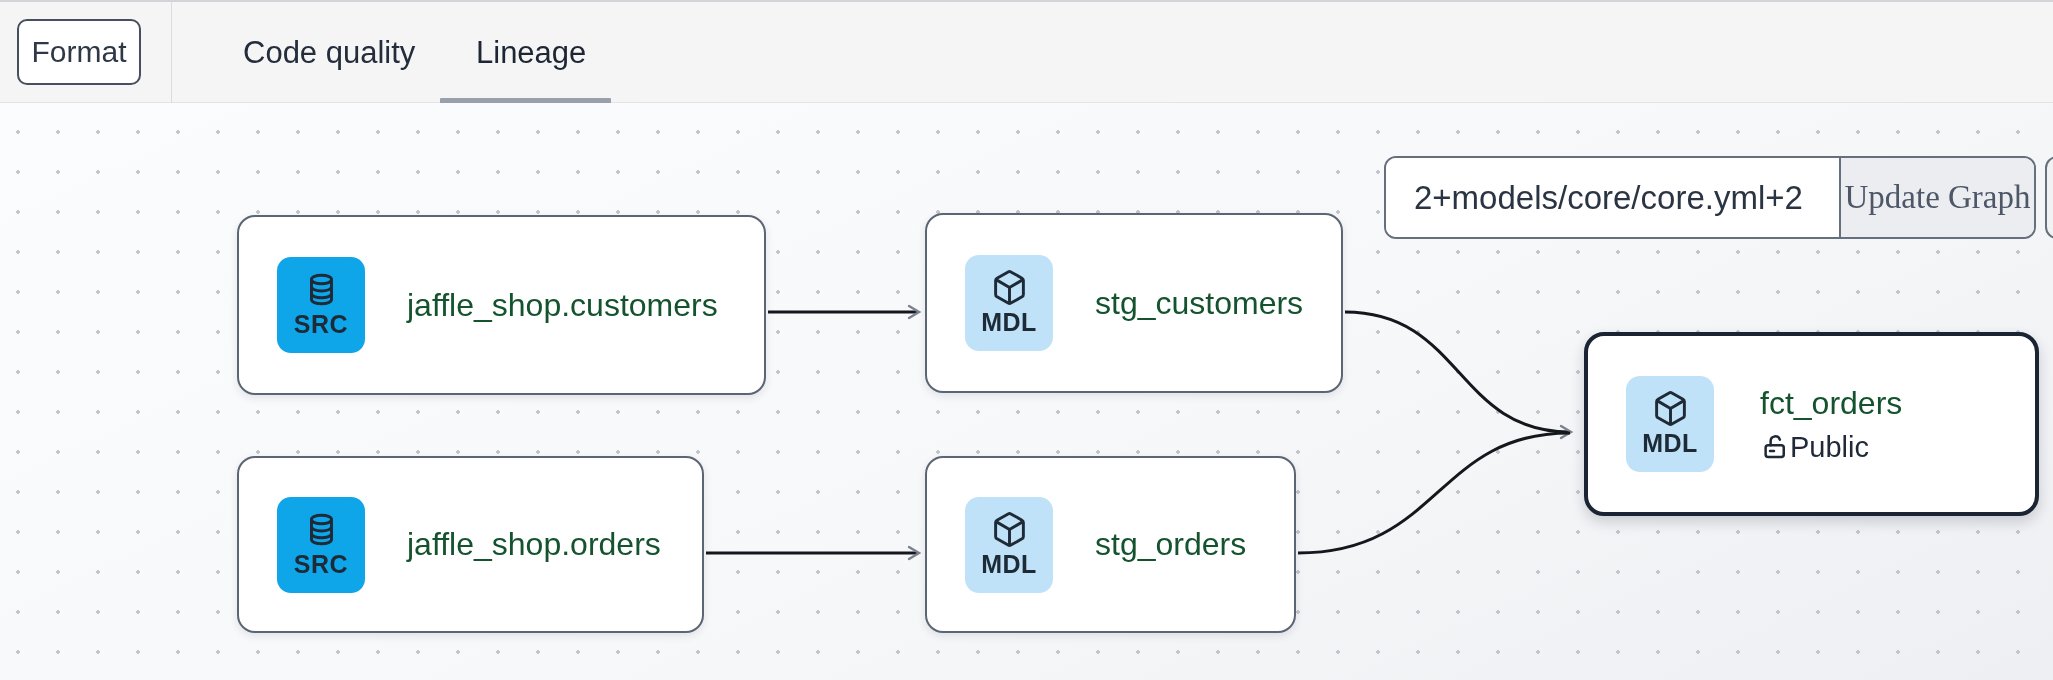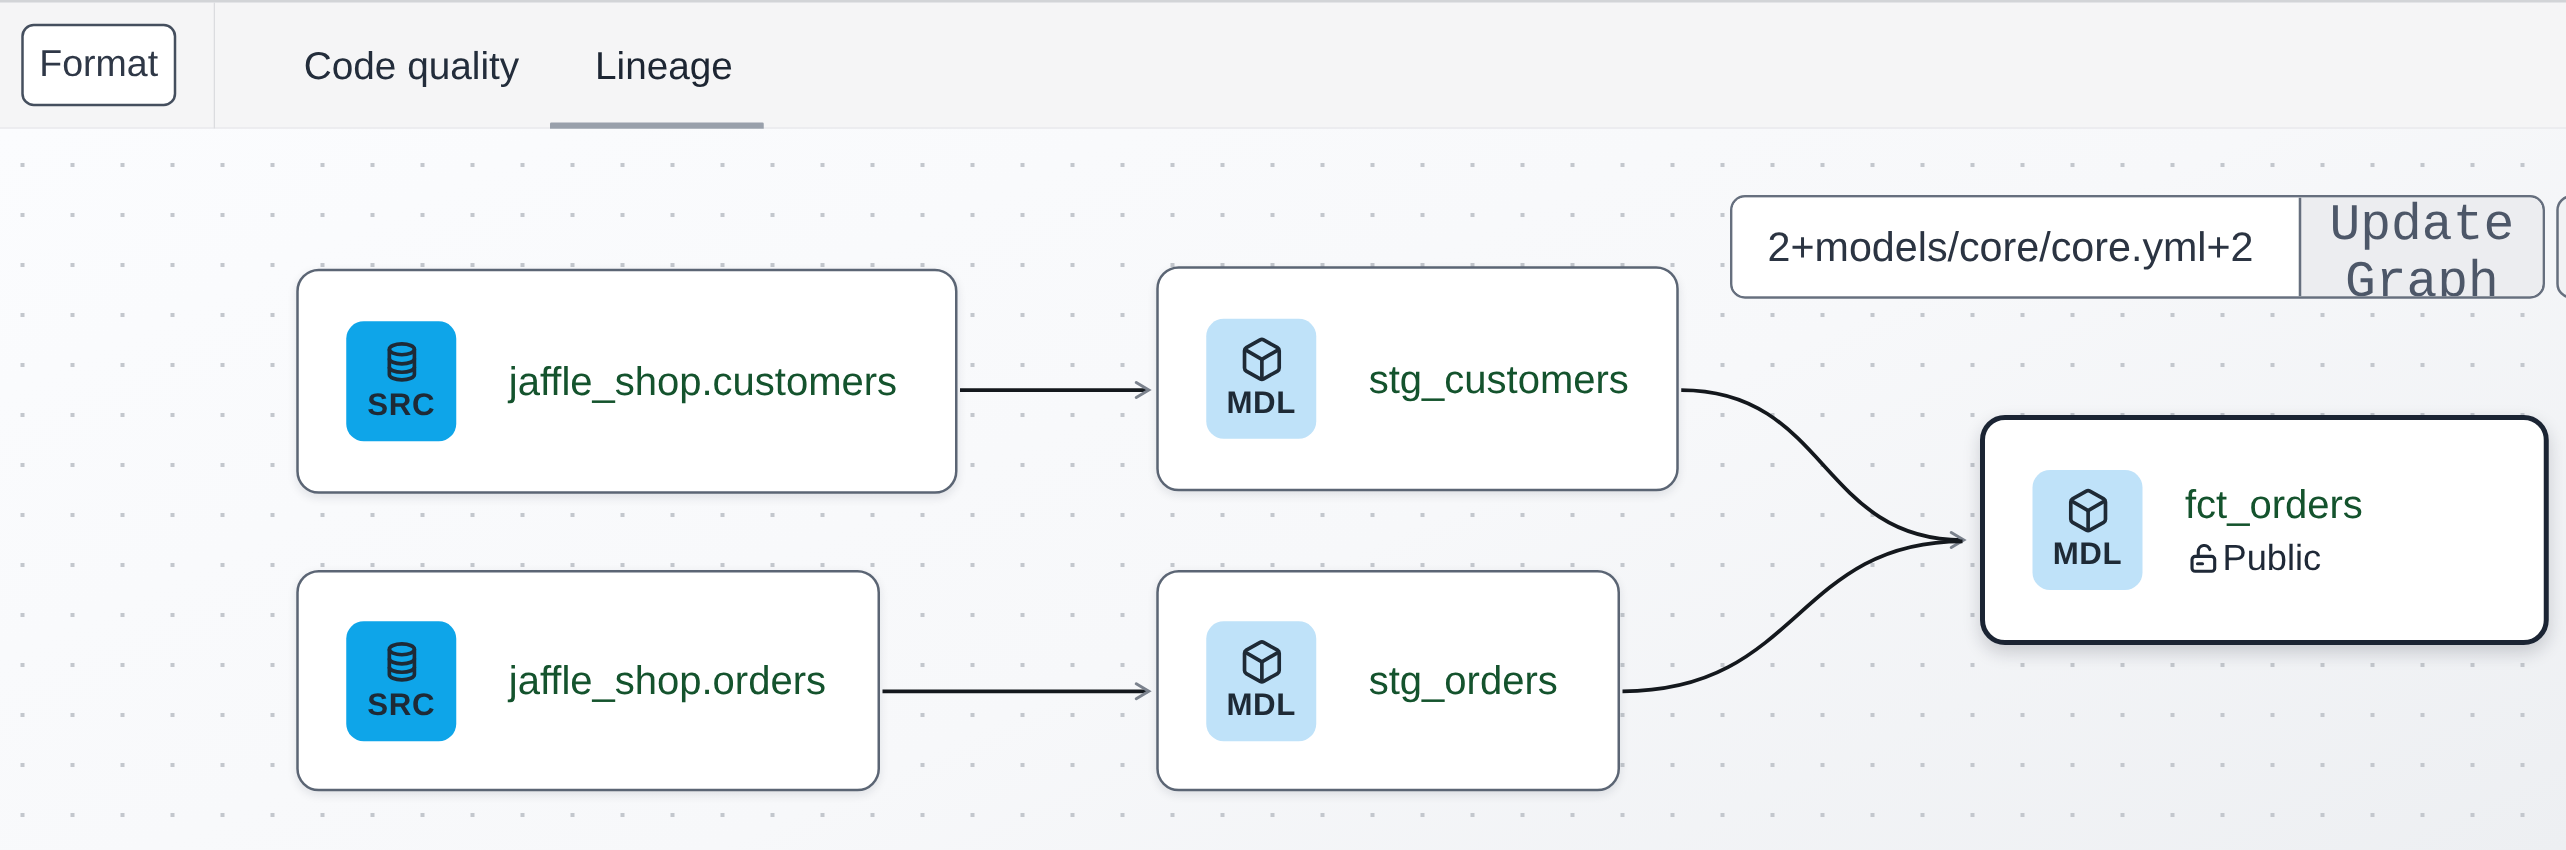--- a/index.html
+++ b/index.html
@@ -64,39 +64,39 @@
   }
   .badge {
     margin-left:38px; width:88px; height:96px; border-radius:14px;
     display:flex; flex-direction:column; align-items:center; justify-content:center;
     flex:0 0 auto; gap:2px;
   }
   .badge.src { background:#0ea5e9; }
   .badge.mdl { background:#bfe2f9; }
   .btype { font-size:25px; font-weight:600; color:#1e2a36; letter-spacing:.5px; }
   .nlabel { margin-left:42px; font-size:32px; color:#14532d; }
-  .ncol { margin-left:34px; display:flex; flex-direction:column; }
+  .ncol { margin-left:46px; display:flex; flex-direction:column; }
   .naccess { display:flex; align-items:center; gap:0; margin-top:9px; font-size:29px; color:#1f2937; }
   .glyph { display:block; }
   
   .selector {
     position:absolute; left:1384px; top:156px; width:652px; height:83px;
     border:2px solid #666f7e; border-radius:12px;
     display:flex; overflow:hidden; background:#ffffff;
   }
   .selector-input {
     flex:1; border:none; outline:none; background:#ffffff;
     font-family:"Liberation Sans", sans-serif;
     font-size:33px; color:#2b3442; padding:0 0 0 28px;
   }
   .update-btn {
     width:231px; border:none; border-left:2px solid #666f7e;
     background:rgba(234,236,239,0.92);
-    font-family:Liberation Mono, monospace;
-    font-size:41px; color:#4d5768; cursor:pointer;
+    font-family:Liberation Serif, serif;
+    font-size:33px; color:#4d5768; cursor:pointer;
   }
   .edge-btn {
     position:absolute; left:2045px; top:156px; width:44px; height:83px;
     border:2px solid #666f7e; border-radius:12px; background:#f1f2f4;
   }
 </style>
 </head>
 <body>
 
 <div>

